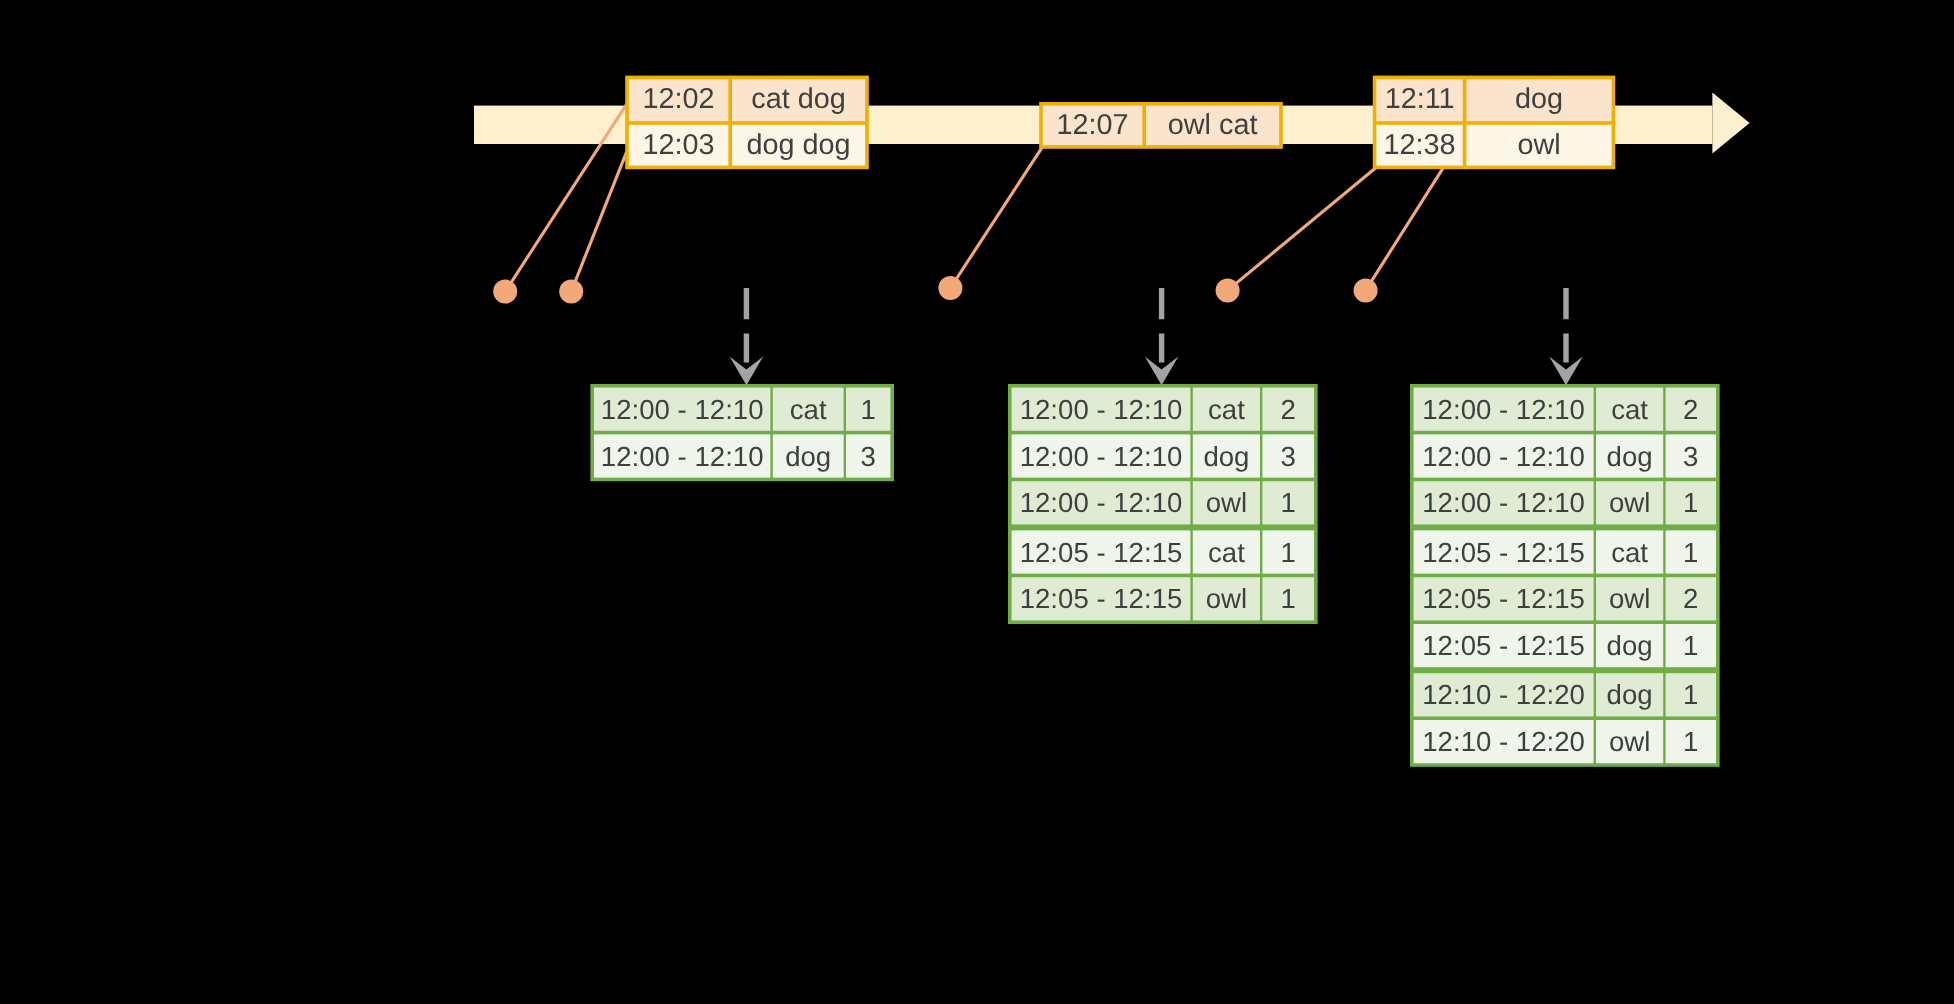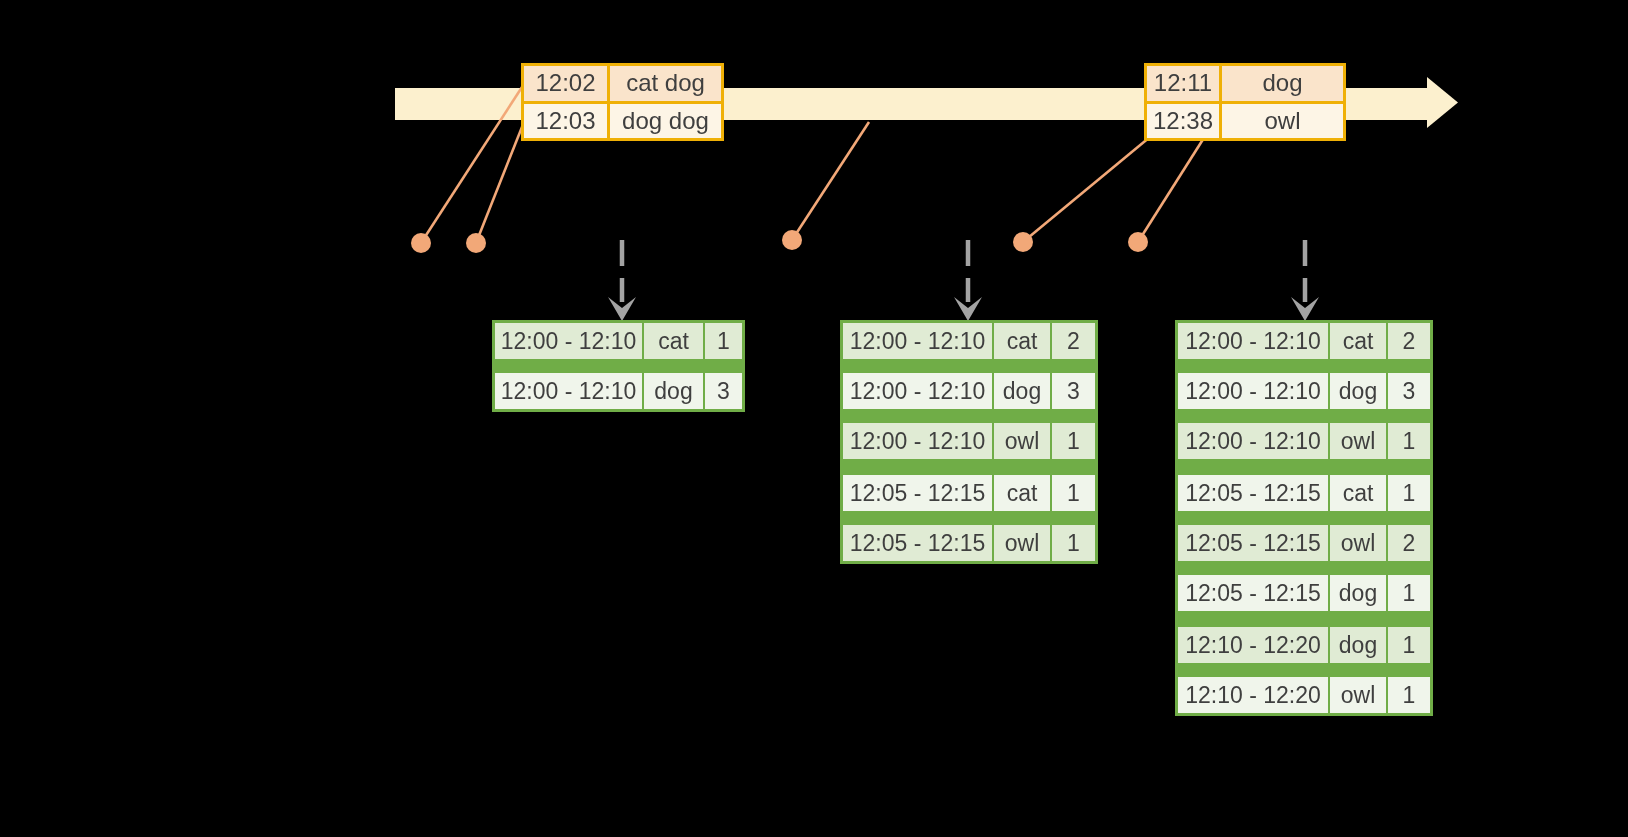--- a/index.html
+++ b/index.html
@@ -47,21 +47,21 @@
   .ebox .d{background:var(--event-row-dark);}
   .ebox .l{background:var(--event-row-light);}
   .e1{left:521px;top:63px;width:203px;height:78px;grid-template-columns:83px 1fr;}
   .e2{left:866px;top:85px;width:203px;height:39px;grid-template-columns:83px 1fr;}
   .e3{left:1144px;top:63px;width:202px;height:78px;grid-template-columns:72px 1fr;}
 
   
   .rtable{
     position:absolute;box-sizing:border-box;
     background:var(--result-border);
-    padding:3px;display:flex;flex-direction:column;gap:14px;
+    padding:3px;display:flex;flex-direction:column;gap:3px;
     z-index:2;
   }
   .rrow{display:grid;gap:2px;height:36px;flex:none;}
   .rrow>div{
     display:flex;align-items:center;justify-content:center;
     font-size:23px;line-height:1;
   }
   .rtable .d{background:var(--result-row-dark);}
   .rtable .l{background:var(--result-row-light);}
   .group-start{margin-top:2px;}
@@ -102,20 +102,24 @@
     <path class="trig-head" d="M1291,297 L1305,321 L1319,297 L1305,308 Z"></path>
   </svg>
 
   <div class="ebox e1">
     <div class="cell d">12:02</div>
     <div class="cell d">cat dog</div>
     <div class="cell l">12:03</div>
     <div class="cell l">dog dog</div>
   </div>
 
+  <div class="ebox e2">
+    <div class="cell d">12:07</div>
+    <div class="cell d">owl cat</div>
+  </div>
 
   <div class="ebox e3">
     <div class="cell d">12:11</div>
     <div class="cell d">dog</div>
     <div class="cell l">12:38</div>
     <div class="cell l">owl</div>
   </div>
 
   <div class="rtable t1">
     <div class="rrow">

